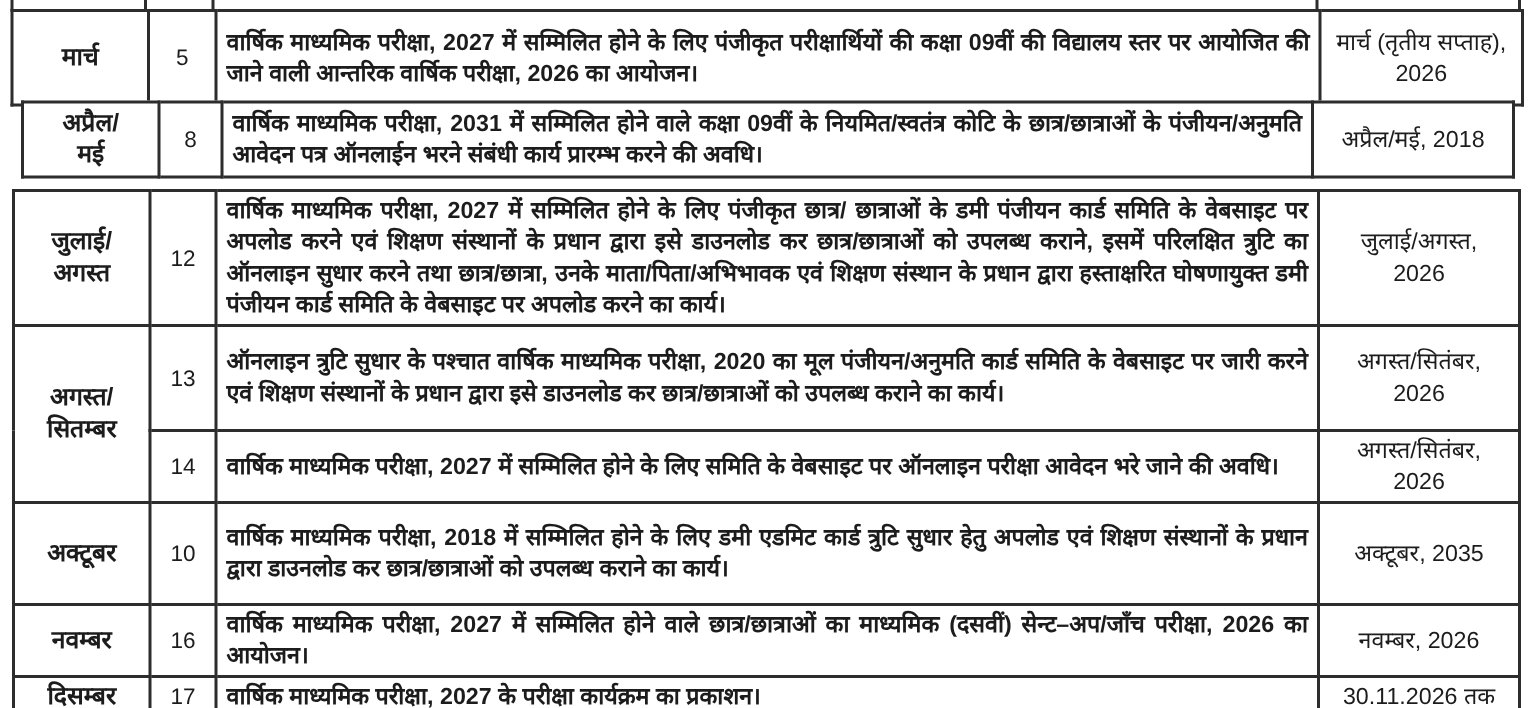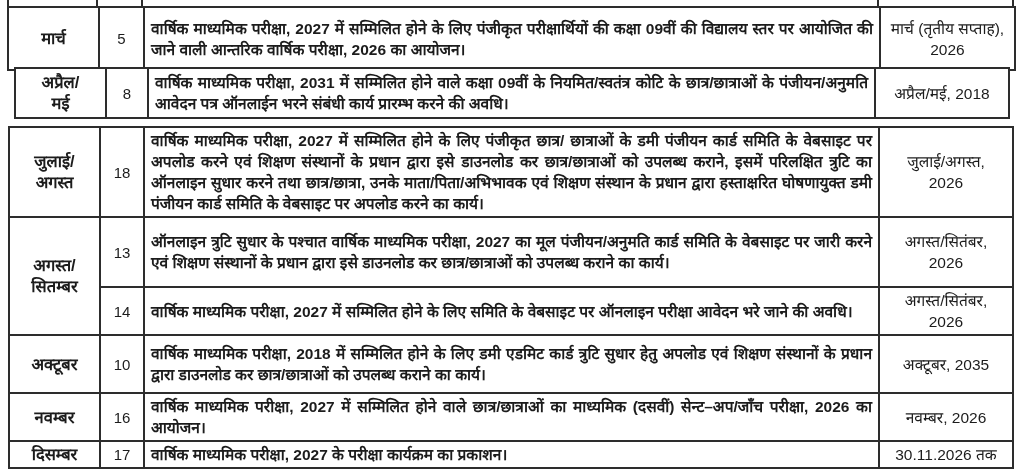--- a/index.html
+++ b/index.html
@@ -113,40 +113,40 @@
     <colgroup>
         <col style="width:91px">
         <col style="width:44px">
         <col style="width:735px">
         <col style="width:134px">
       </colgroup>
     <tbody>
         <tr style="height:81px">
       <td class="month">जुलाई/
 अगस्त</td>
-      <td class="serial">18</td>
+      <td class="serial">12</td>
       <td class="desc">वार्षिक माध्यमिक परीक्षा, 2027 में सम्मिलित होने के लिए पंजीकृत छात्र/ छात्राओं के डमी पंजीयन कार्ड समिति के वेबसाइट पर अपलोड करने एवं शिक्षण संस्थानों के प्रधान द्वारा इसे डाउनलोड कर छात्र/छात्राओं को उपलब्ध कराने, इसमें परिलक्षित त्रुटि का ऑनलाइन सुधार करने तथा छात्र/छात्रा, उनके माता/पिता/अभिभावक एवं शिक्षण संस्थान के प्रधान द्वारा हस्ताक्षरित घोषणायुक्त डमी पंजीयन कार्ड समिति के वेबसाइट पर अपलोड करने का कार्य।</td>
       <td class="date">जुलाई/अगस्त,
 2026</td>
     </tr>
     <tr style="height:70px">
       <td class="month" rowspan="2">अगस्त/
 सितम्बर</td>
       <td class="serial">13</td>
-      <td class="desc">ऑनलाइन त्रुटि सुधार के पश्चात वार्षिक माध्यमिक परीक्षा, 2027 का मूल पंजीयन/अनुमति कार्ड समिति के वेबसाइट पर जारी करने एवं शिक्षण संस्थानों के प्रधान द्वारा इसे डाउनलोड कर छात्र/छात्राओं को उपलब्ध कराने का कार्य।</td>
+      <td class="desc">ऑनलाइन त्रुटि सुधार के पश्चात वार्षिक माध्यमिक परीक्षा, 2020 का मूल पंजीयन/अनुमति कार्ड समिति के वेबसाइट पर जारी करने एवं शिक्षण संस्थानों के प्रधान द्वारा इसे डाउनलोड कर छात्र/छात्राओं को उपलब्ध कराने का कार्य।</td>
       <td class="date">अगस्त/सितंबर,
 2026</td>
     </tr>
     <tr style="height:47px">
       <td class="serial">14</td>
       <td class="desc">वार्षिक माध्यमिक परीक्षा, 2027 में सम्मिलित होने के लिए समिति के वेबसाइट पर ऑनलाइन परीक्षा आवेदन भरे जाने की अवधि।</td>
       <td class="date">अगस्त/सितंबर,
 2026</td>
     </tr>
-    <tr style="height:58px">
+    <tr style="height:68px">
       <td class="month">अक्टूबर</td>
       <td class="serial">10</td>
       <td class="desc">वार्षिक माध्यमिक परीक्षा, 2018 में सम्मिलित होने के लिए डमी एडमिट कार्ड त्रुटि सुधार हेतु अपलोड एवं शिक्षण संस्थानों के प्रधान द्वारा डाउनलोड कर छात्र/छात्राओं को उपलब्ध कराने का कार्य।</td>
       <td class="date">अक्टूबर, 2035</td>
     </tr>
     <tr style="height:42px">
       <td class="month">नवम्बर</td>
       <td class="serial">16</td>
       <td class="desc">वार्षिक माध्यमिक परीक्षा, 2027 में सम्मिलित होने वाले छात्र/छात्राओं का माध्यमिक (दसवीं) सेन्ट–अप/जाँच परीक्षा, 2026 का आयोजन।</td>
       <td class="date">नवम्बर, 2026</td>

